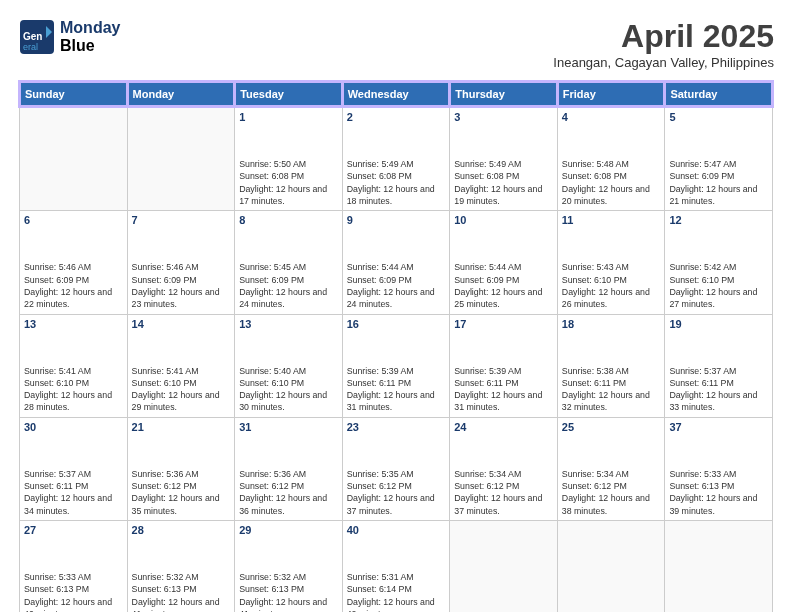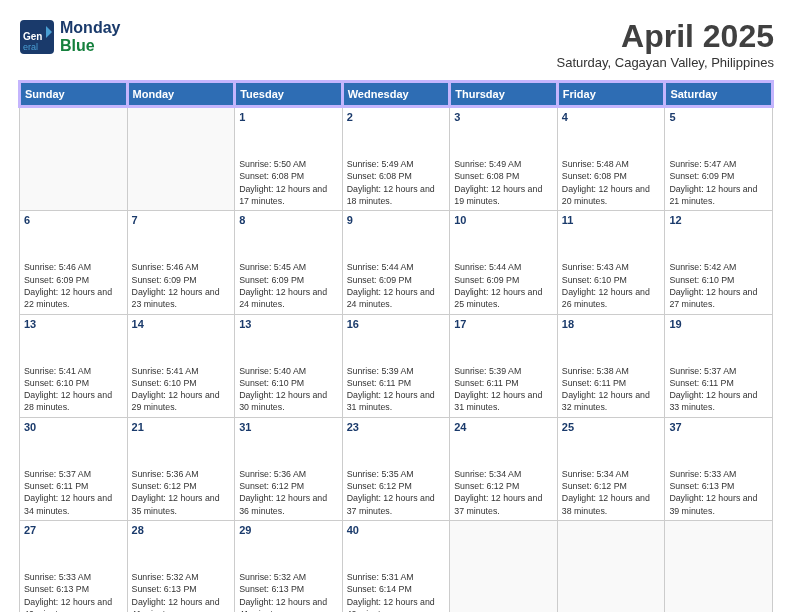--- a/index.html
+++ b/index.html
@@ -90,27 +90,27 @@
         <div style="position:relative;width:38px;height:38px;">
           <svg width="38" height="38" viewBox="0 0 38 38">
             <rect x="2" y="2" width="34" height="34" rx="4" fill="#1a3a6b"></rect>
             <text x="5" y="22" font-size="10" font-weight="bold" fill="white" font-family="Arial">Gen</text>
             <text x="5" y="32" font-size="9" fill="#4a9fd4" font-family="Arial">eral</text>
             <polygon points="28,8 34,14 28,20" fill="#4a9fd4"></polygon>
           </svg>
         </div>
         <div>
           <div style="font-size:16px;font-weight:bold;color:#1a3a6b;line-height:1.1;">Monday</div>
-          <div style="font-size:16px;font-weight:bold;color:#15803d;line-height:1.1;">Blue</div>
+          <div style="font-size:16px;font-weight:bold;color:#000000;line-height:1.1;">Blue</div>
         </div>
       </div>
     </div>
     <div class="title-block">
       <div class="month-title">April 2025</div>
-      <div class="location">Saturday, Cagayan Valley, Philippines</div>
+      <div class="location">Ineangan, Cagayan Valley, Philippines</div>
     </div>
   </div>
 
   <table class="calendar">
     <thead>
       <tr>
         <th>Sunday</th>
         <th>Monday</th>
         <th>Tuesday</th>
         <th>Wednesday</th>

